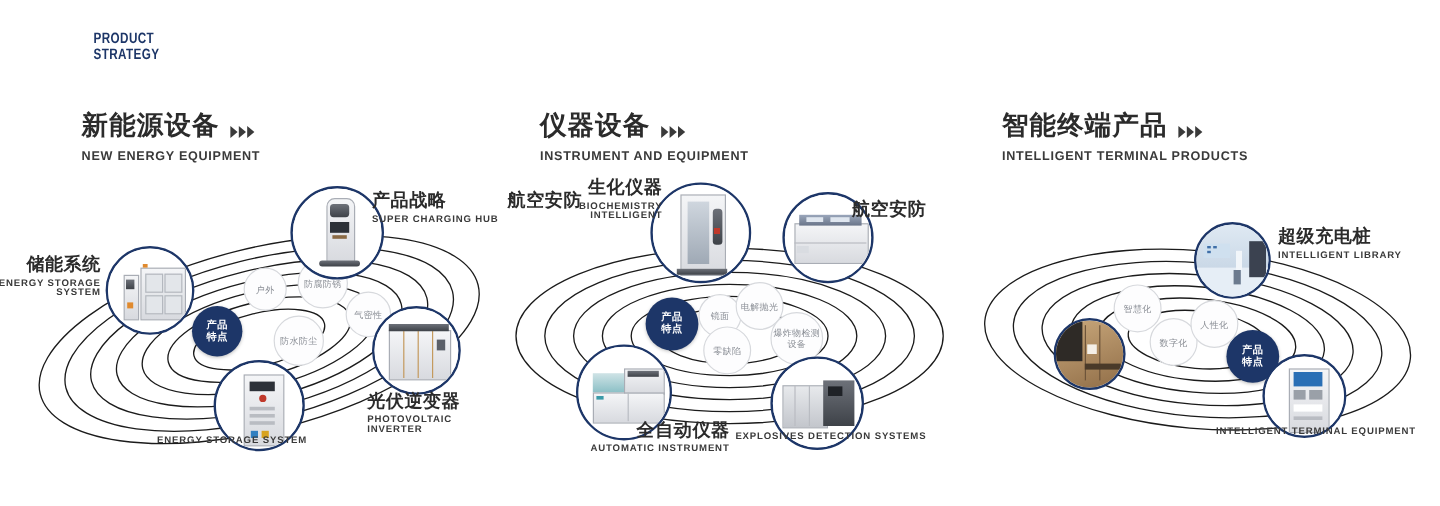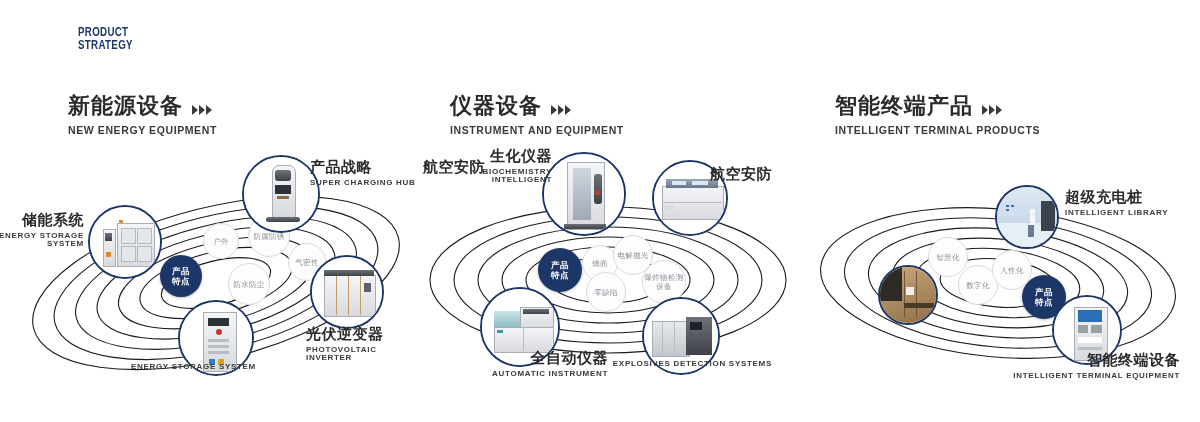--- a/index.html
+++ b/index.html
@@ -366,21 +366,20 @@
       <div class="ph" style="background:#ffffff;">
         <div class="cab" style="left:20px;top:10px;width:32px;height:52px;"></div>
         <div class="scr" style="left:24px;top:13px;width:24px;height:12px;background:#2a6fb5;"></div>
         <div class="ln" style="left:24px;top:28px;width:10px;height:8px;background:#9aa0a8;"></div>
         <div class="ln" style="left:37px;top:28px;width:11px;height:8px;background:#9aa0a8;"></div>
         <div class="wht" style="left:24px;top:40px;width:24px;height:6px;"></div>
         <div class="ln" style="left:24px;top:50px;width:24px;height:3px;"></div>
       </div>
     </div>
     <div class="cap c" style="left:200px;top:198px;width:180px;">
-      <div class="cn">智能终端设备</div>
       <div class="en">INTELLIGENT TERMINAL EQUIPMENT</div>
     </div>
 
     <div class="pbub" style="left:78px;top:110px;width:60px;height:60px;">
       <div class="ph">
         <div class="woodbg" style="left:0;top:0;width:60px;height:60px;"></div>
         <div class="drk" style="left:0;top:0;width:22px;height:34px;background:#2e2a26;"></div>
         <div class="ln" style="left:24px;top:4px;width:1px;height:46px;background:#6d543a;"></div>
         <div class="ln" style="left:36px;top:4px;width:1px;height:46px;background:#6d543a;"></div>
         <div class="wht" style="left:26px;top:20px;width:8px;height:8px;background:#f4efe7;"></div>

